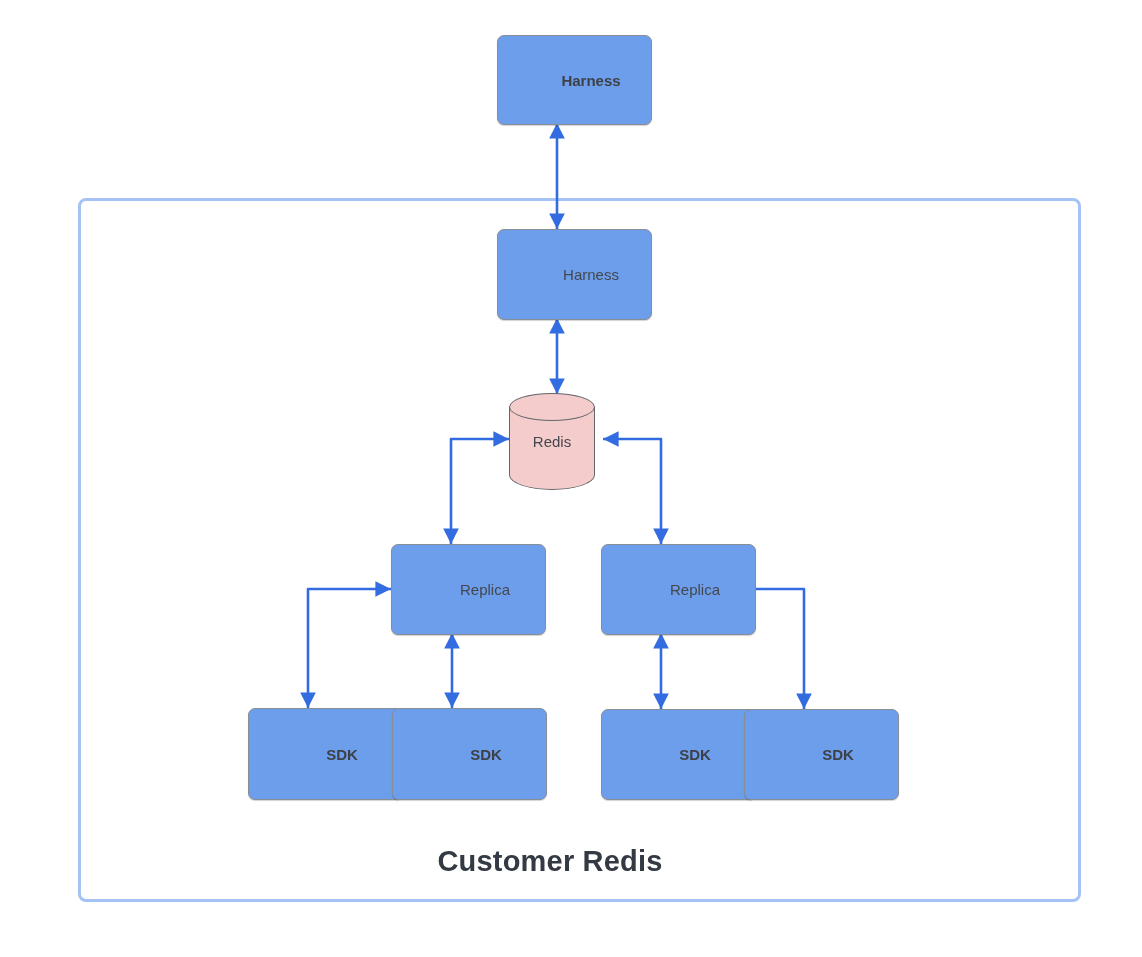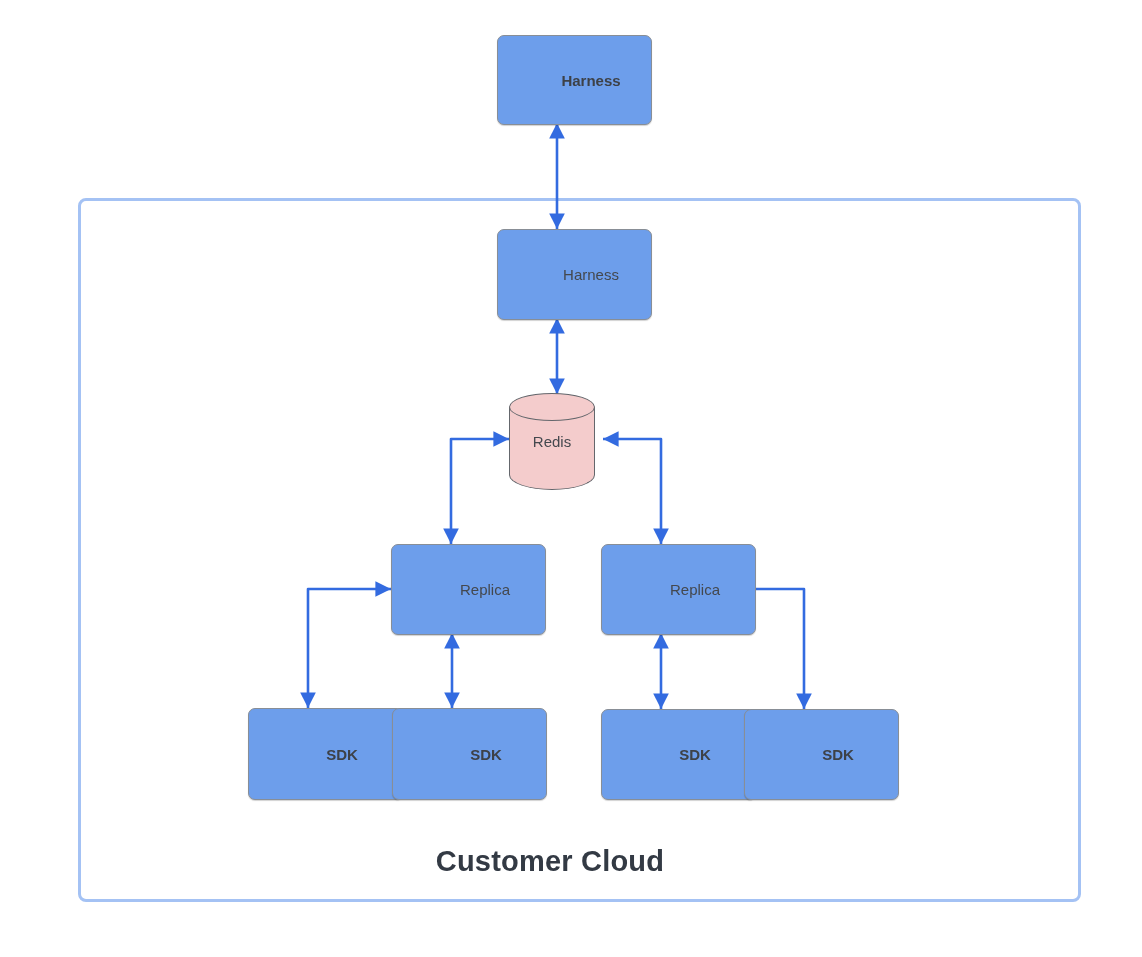--- a/index.html
+++ b/index.html
@@ -144,15 +144,15 @@
   </div>
 
   <div class="node" style="left:601px; top:709px;">
     <span class="node-label bold">SDK</span>
   </div>
 
   <div class="node" style="left:744px; top:709px;">
     <span class="node-label bold">SDK</span>
   </div>
 
-  <div class="group-label">Customer Cloud</div>
+  <div class="group-label">Customer Redis</div>
 
 </div>
 
 </body></html>

